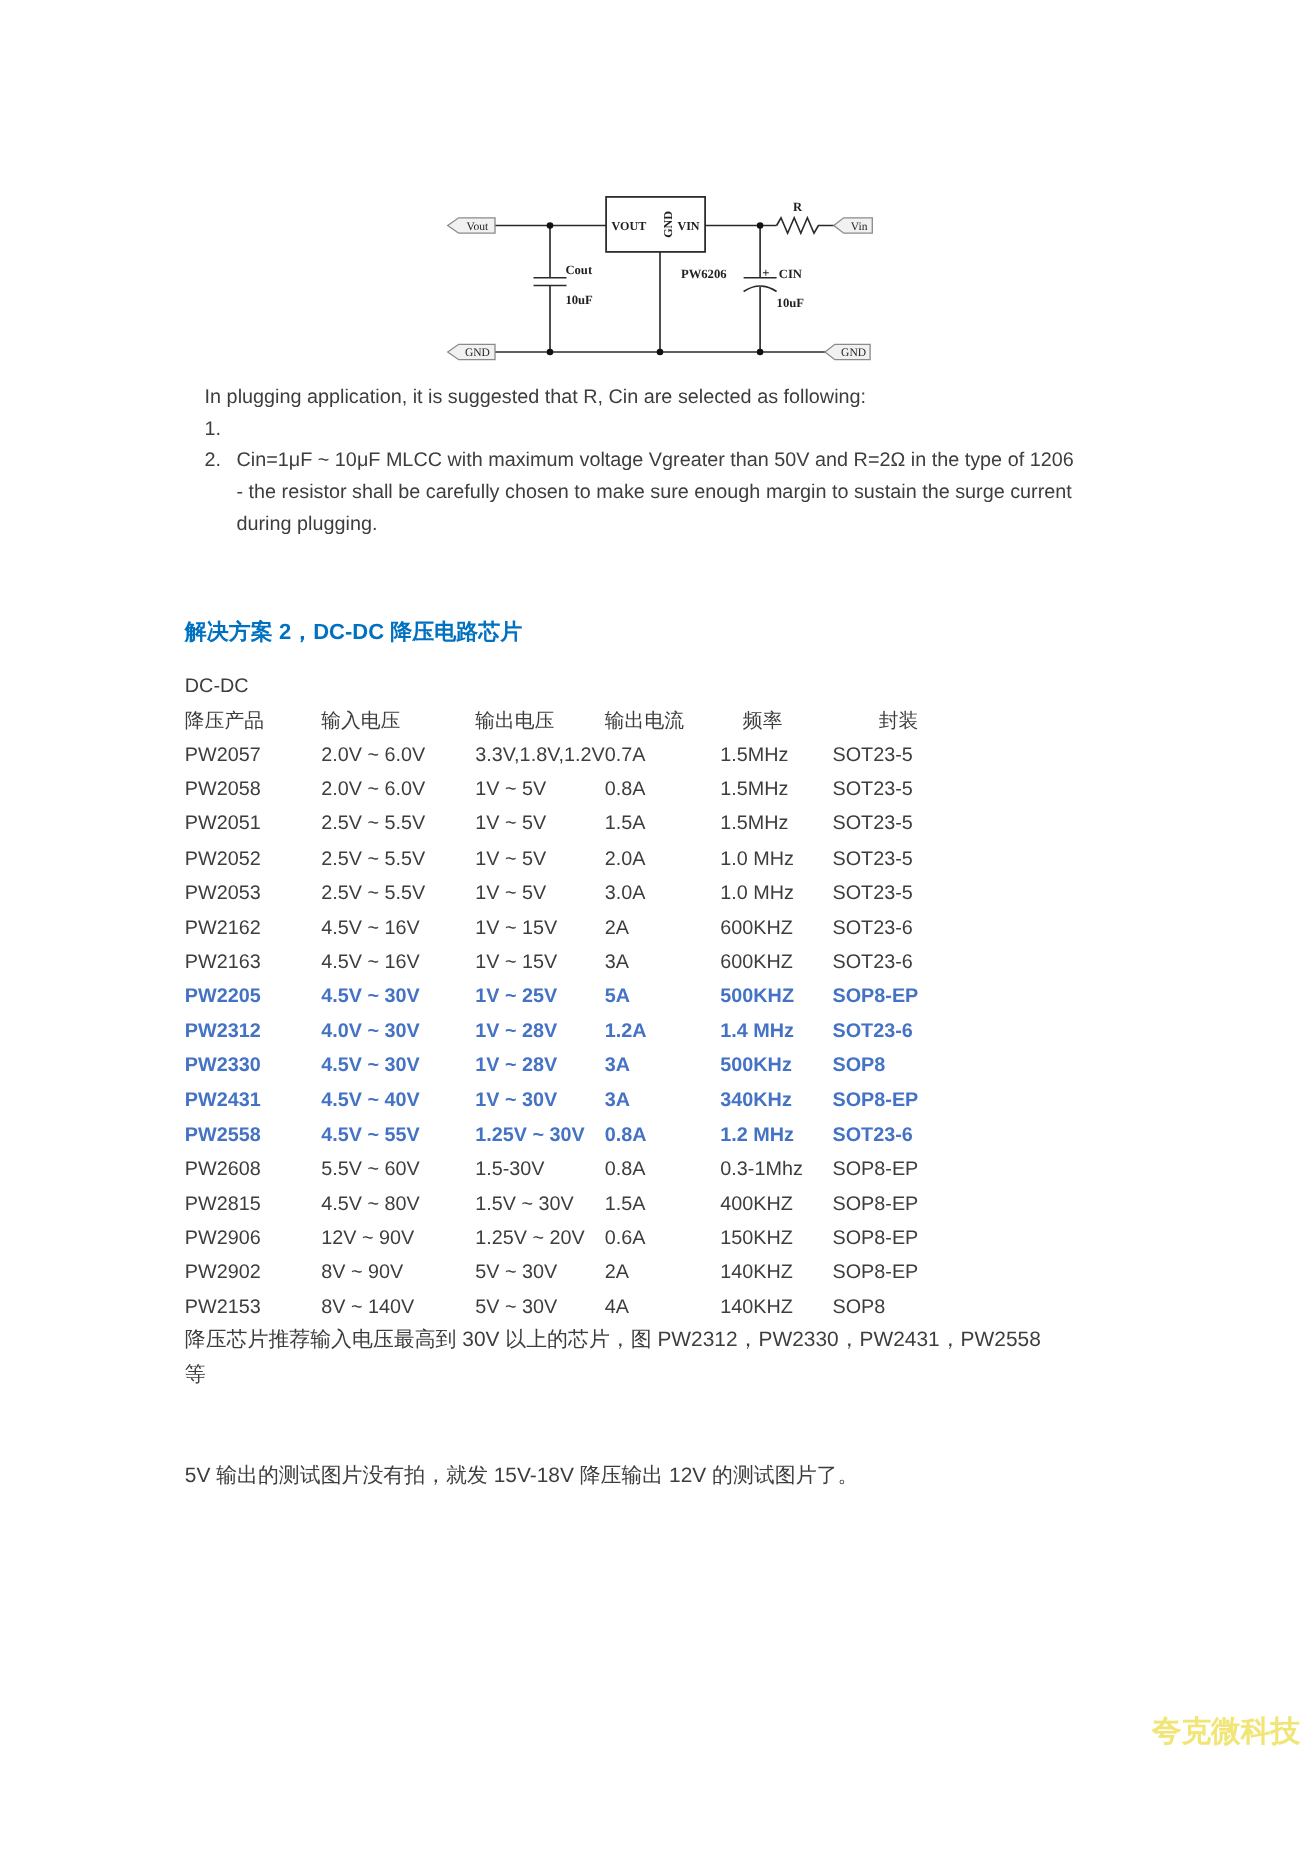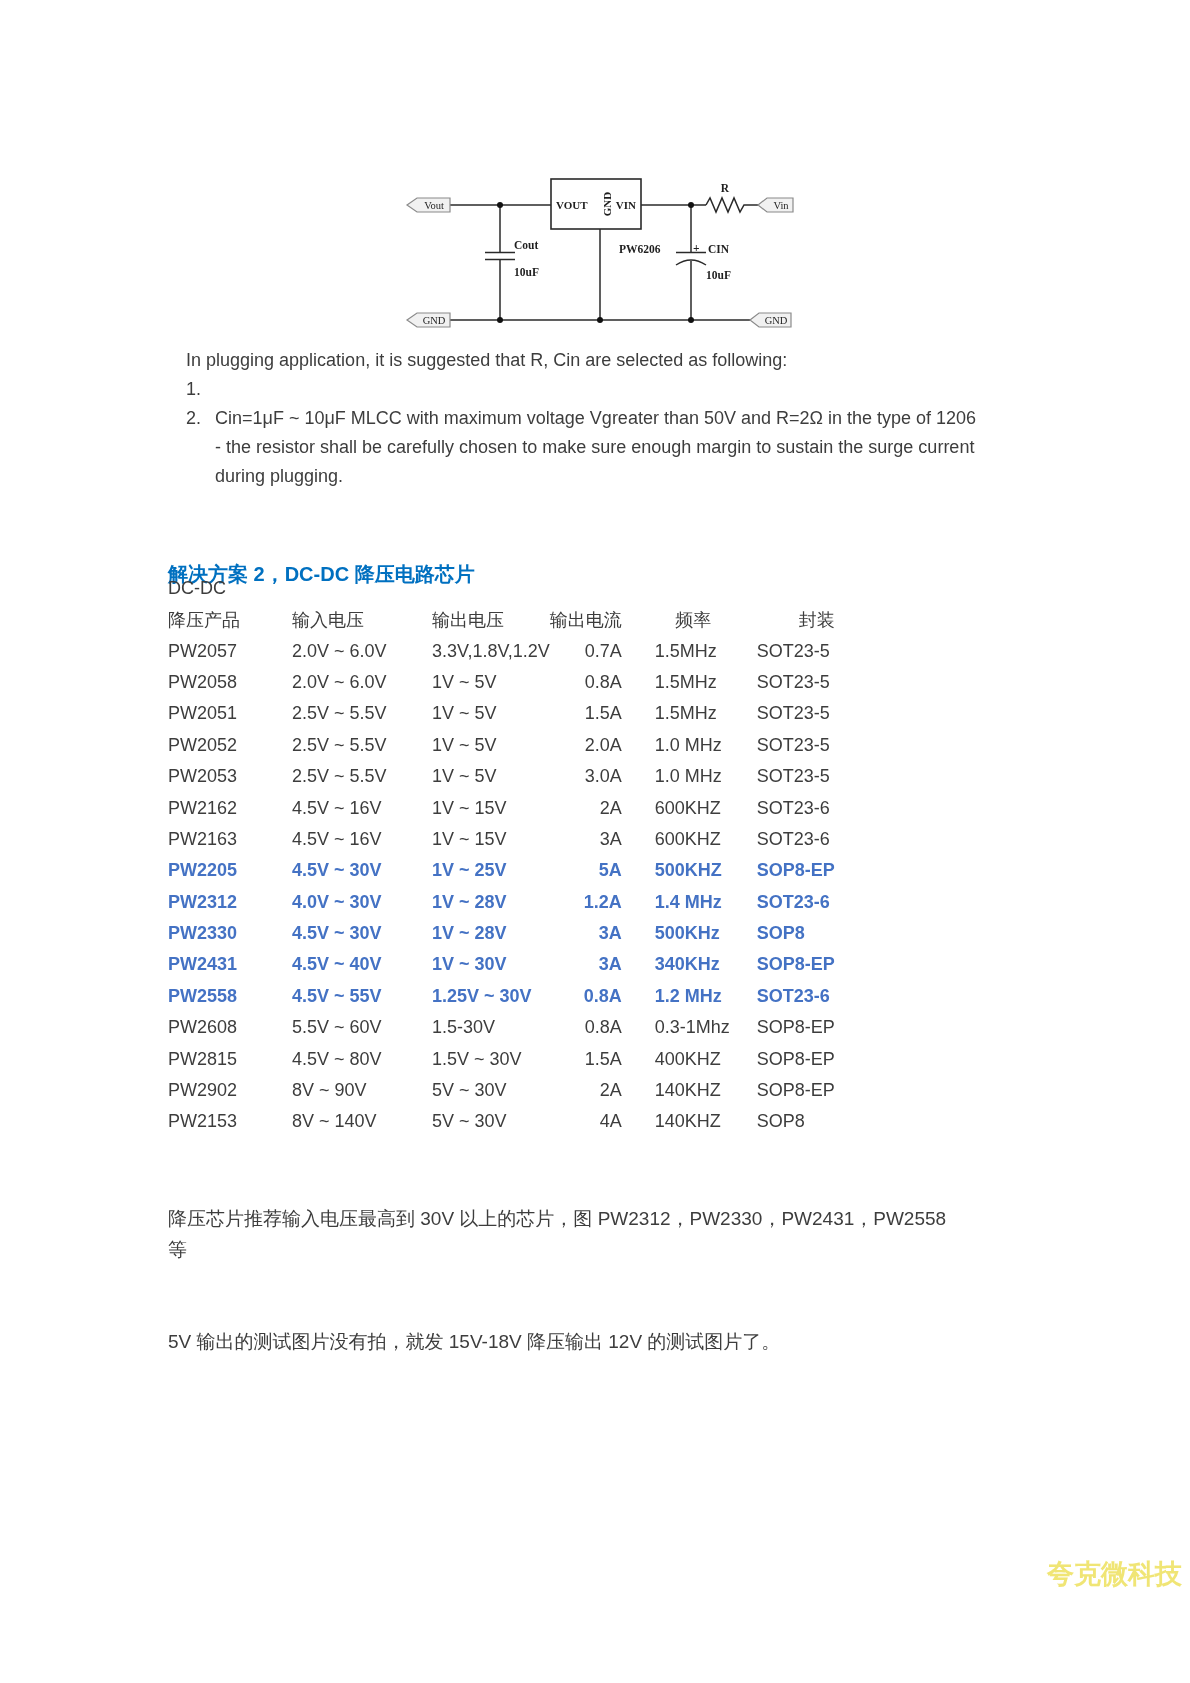--- a/index.html
+++ b/index.html
@@ -24,28 +24,28 @@
 
   
   .intro { position:absolute; left:186px; top:346px; font-size:18px; line-height:29px; white-space:nowrap; }
   .intro-line { display:flex; }
   .intro-num { width:29px; flex:0 0 29px; }
 
   
   .heading { position:absolute; left:168px; top:541px; font-size:20px; font-weight:bold; color:var(--heading-blue,#0070C0); white-space:nowrap;margin-top:20px; }
 
   
-  .table-block { position:absolute; left:168px; top:572px; font-size:18px; }
+  .table-block { position:absolute; left:168px; top:607px; font-size:18px; }
   .table-caption { height:32px; line-height:32px; }
   table { border-collapse:collapse; table-layout:fixed; }
   th,td { font-weight:normal; height:31.4px; padding:0; vertical-align:middle; white-space:nowrap; text-align:left; }
   .c-prod { width:124px;margin-top:36px; }
   .c-in   { width:140px; }
   .c-out  { width:113px; }
-  .c-cur  { width:75px; text-align:right; padding-right:8px;margin-top:31px; }
+  .c-cur  { width:75px; text-align:left; padding-right:8px;margin-top:31px; }
   .c-freq { width:127px; padding-left:25px; }
   .c-pkg  { width:120px; }
   th.c-freq, th.c-pkg { text-align:center; padding-left:0; }
   tr.hl td { color:var(--highlight-blue,#4472C4); font-weight:bold; }
 
   
   .note { position:absolute; left:168px; font-size:19px; line-height:31px; white-space:nowrap; }
   #note1 { top:1203px; }
   #note2 { top:1326px; }
 
@@ -281,20 +281,28 @@
 
   <tr>
     <td class="c-prod">PW2815</td>
     <td class="c-in">4.5V ~ 80V</td>
     <td class="c-out">1.5V ~ 30V</td>
     <td class="c-cur">1.5A</td>
     <td class="c-freq">400KHZ</td>
     <td class="c-pkg">SOP8-EP</td>
   </tr>
 
+  <tr>
+    <td class="c-prod">PW2906</td>
+    <td class="c-in">12V ~ 90V</td>
+    <td class="c-out">1.25V ~ 20V</td>
+    <td class="c-cur">0.6A</td>
+    <td class="c-freq">150KHZ</td>
+    <td class="c-pkg">SOP8-EP</td>
+  </tr>
 
   <tr>
     <td class="c-prod">PW2902</td>
     <td class="c-in">8V ~ 90V</td>
     <td class="c-out">5V ~ 30V</td>
     <td class="c-cur">2A</td>
     <td class="c-freq">140KHZ</td>
     <td class="c-pkg">SOP8-EP</td>
   </tr>
 

